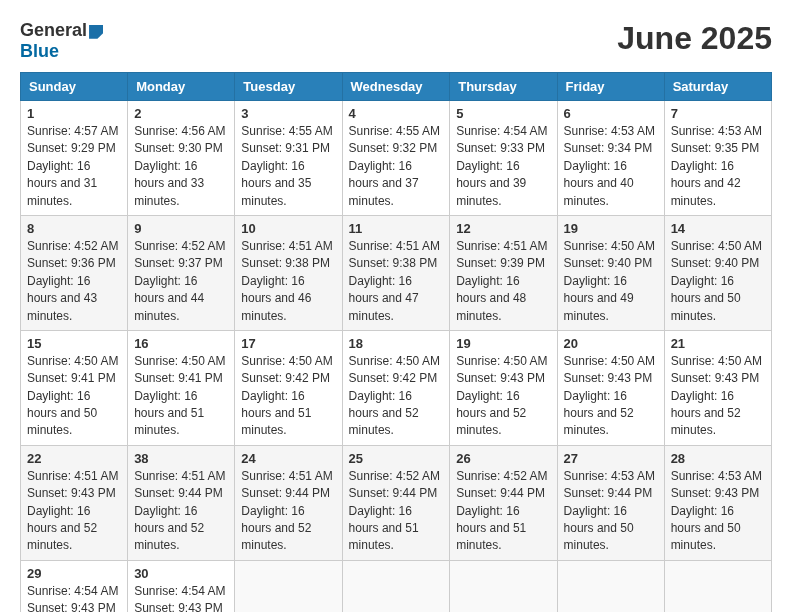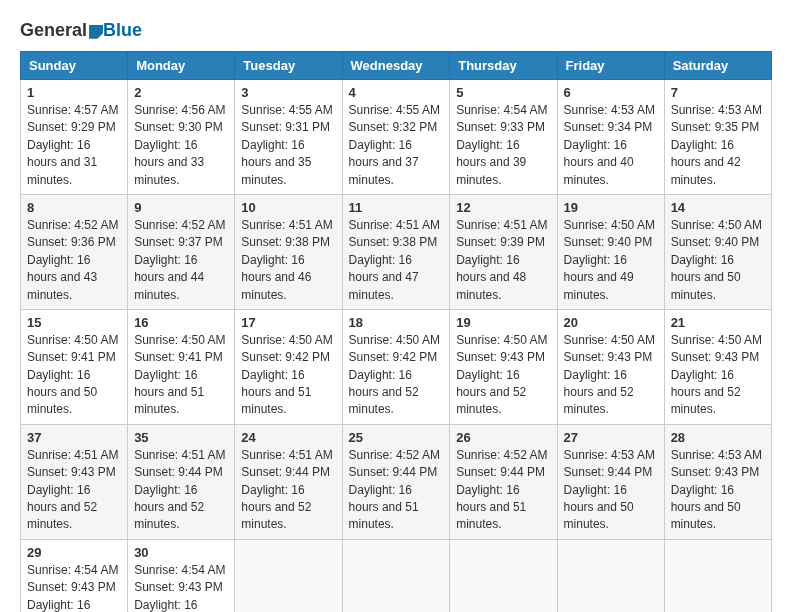--- a/index.html
+++ b/index.html
@@ -11,21 +11,21 @@
       padding: 20px;
     }
     .header-area {
       display: flex;
       justify-content: space-between;
       align-items: flex-start;
       margin-bottom: 10px;
     }
     .logo {
       display: flex;
-      flex-direction: row;
+      flex-direction: column;
       align-items: flex-start;
     }
     .logo-general {
       font-size: 18px;
       font-weight: bold;
       color: #333;
     }
     .logo-blue {
       font-size: 18px;
       font-weight: bold;
@@ -98,20 +98,21 @@
 <body>
 
 <div class="header-area">
   <div class="logo">
     <div>
       <span class="logo-general">General</span><span class="logo-icon"></span>
     </div>
     <span class="logo-blue">Blue</span>
   </div>
   <div class="title-area">
+    <div class="month-title">June 2025</div>
   </div>
 </div>
 
 <table class="calendar">
   <thead>
     <tr>
     <th>Sunday</th>
         <th>Monday</th>
         <th>Tuesday</th>
         <th>Wednesday</th>
@@ -206,25 +207,25 @@
           <span class="day-number">20</span>
           <div class="day-info">Sunrise: 4:50 AM<br>Sunset: 9:43 PM<br>Daylight: 16 hours and 52 minutes.</div>
         </td>
         <td>
           <span class="day-number">21</span>
           <div class="day-info">Sunrise: 4:50 AM<br>Sunset: 9:43 PM<br>Daylight: 16 hours and 52 minutes.</div>
         </td>
       </tr>
       <tr>
         <td>
-          <span class="day-number">37</span>
+          <span class="day-number">22</span>
           <div class="day-info">Sunrise: 4:51 AM<br>Sunset: 9:43 PM<br>Daylight: 16 hours and 52 minutes.</div>
         </td>
         <td>
-          <span class="day-number">35</span>
+          <span class="day-number">38</span>
           <div class="day-info">Sunrise: 4:51 AM<br>Sunset: 9:44 PM<br>Daylight: 16 hours and 52 minutes.</div>
         </td>
         <td>
           <span class="day-number">24</span>
           <div class="day-info">Sunrise: 4:51 AM<br>Sunset: 9:44 PM<br>Daylight: 16 hours and 52 minutes.</div>
         </td>
         <td>
           <span class="day-number">25</span>
           <div class="day-info">Sunrise: 4:52 AM<br>Sunset: 9:44 PM<br>Daylight: 16 hours and 51 minutes.</div>
         </td>

